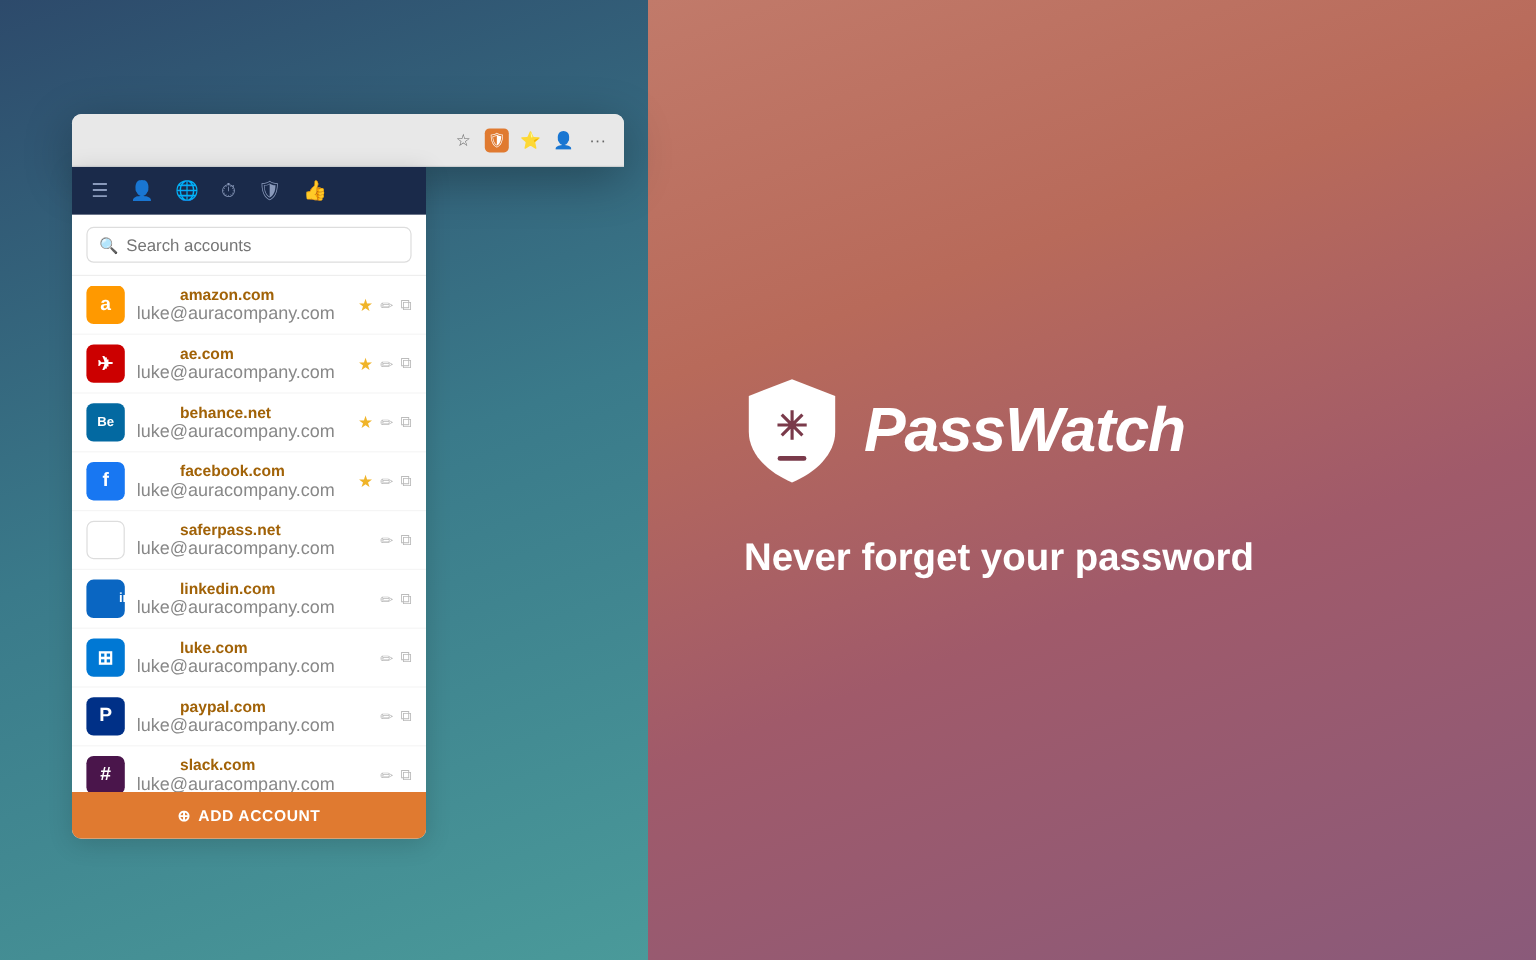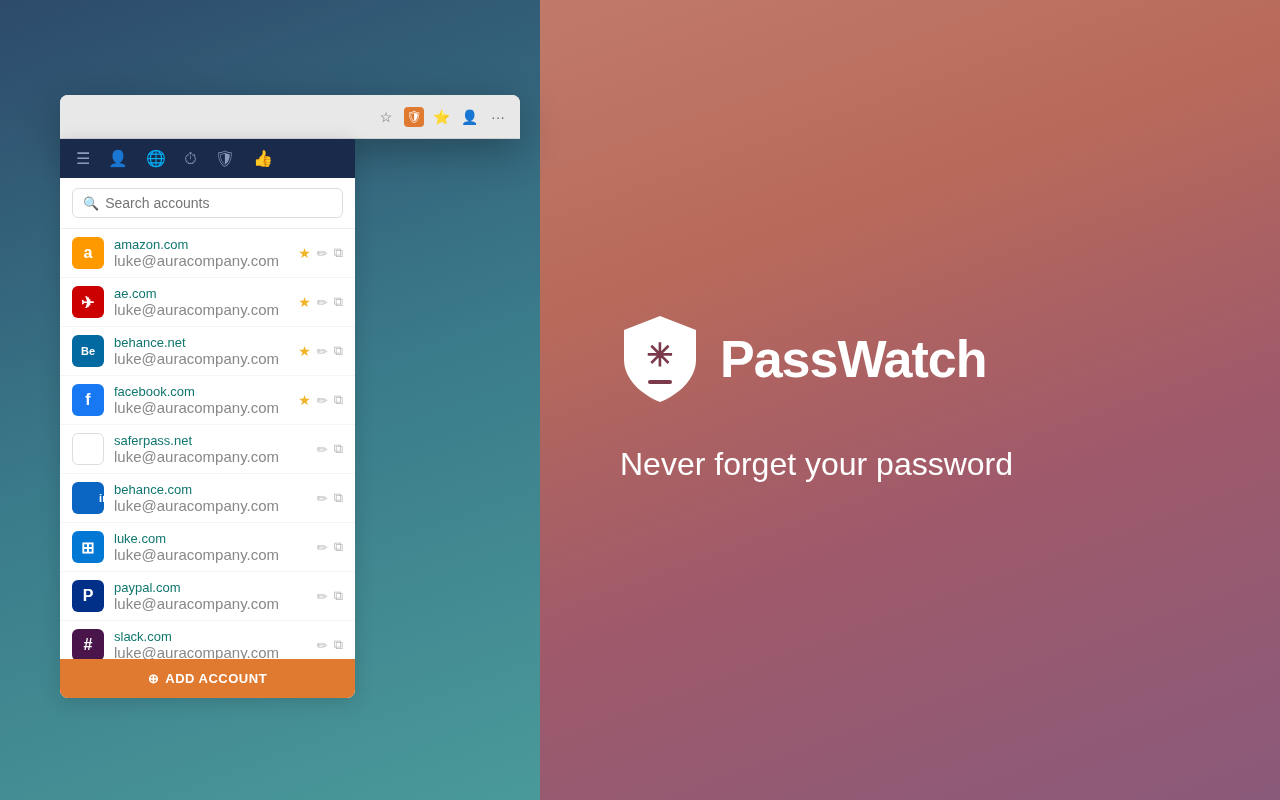--- a/index.html
+++ b/index.html
@@ -163,22 +163,23 @@
       color: white;
     }
 
     .account-info {
       flex: 1;
       min-width: 0;
     }
 
     .account-name {
       font-size: 13px;
-      font-weight: 400;
-      color: #0f766e;
+      font-weight: 700;
+      color: #a16207;
+      margin-left: 36px;
     }
 
     .account-email {
       font-size: 15px;
       color: #888;
     }
 
     .account-actions {
       display: flex;
       align-items: center;
@@ -224,25 +225,26 @@
     .shield-logo {
       width: 80px;
       height: 90px;
     }
 
     .brand-name {
       font-size: 52px;
       font-weight: 700;
       color: white;
       letter-spacing: -1px;
+      font-style: italic;
     }
 
     .brand-tagline {
       font-size: 32px;
-      font-weight: 400;
+      font-weight: 700;
       color: white;
       line-height: 1.3;
       max-width: 500px;
     }
 
     
     .logo-amazon { background: #ff9900; }
     .logo-ae { background: #cc0000; }
     .logo-behance { background: #0369a1; }
     .logo-facebook { background: #1877f2; }
@@ -341,21 +343,21 @@
               <div class="account-email">luke@auracompany.com</div>
             </div>
             <div class="account-actions">
               <span class="action-icon">✏</span>
               <span class="action-icon">⧉</span>
             </div>
           </div>
           <div class="account-item">
             <div class="account-logo logo-linkedin" style="font-size: 11px; padding-left: 32px;">in</div>
             <div class="account-info">
-              <div class="account-name">behance.com</div>
+              <div class="account-name">linkedin.com</div>
               <div class="account-email">luke@auracompany.com</div>
             </div>
             <div class="account-actions">
               <span class="action-icon">✏</span>
               <span class="action-icon">⧉</span>
             </div>
           </div>
           <div class="account-item">
             <div class="account-logo logo-live" style="font-size: 16px;">⊞</div>
             <div class="account-info">

